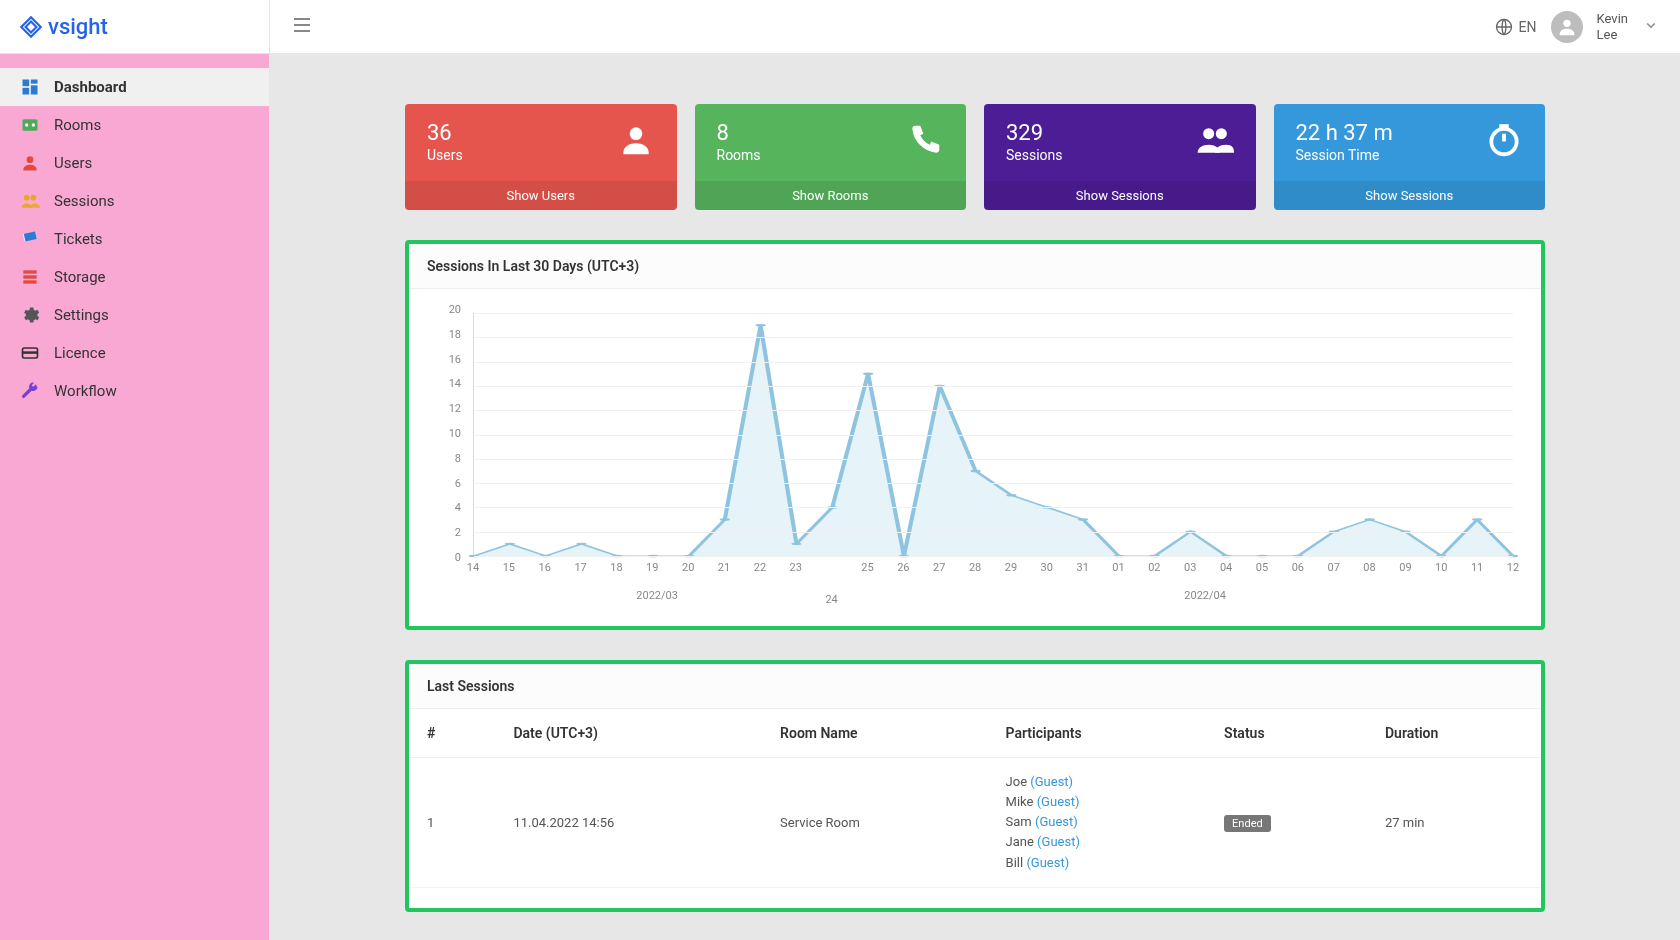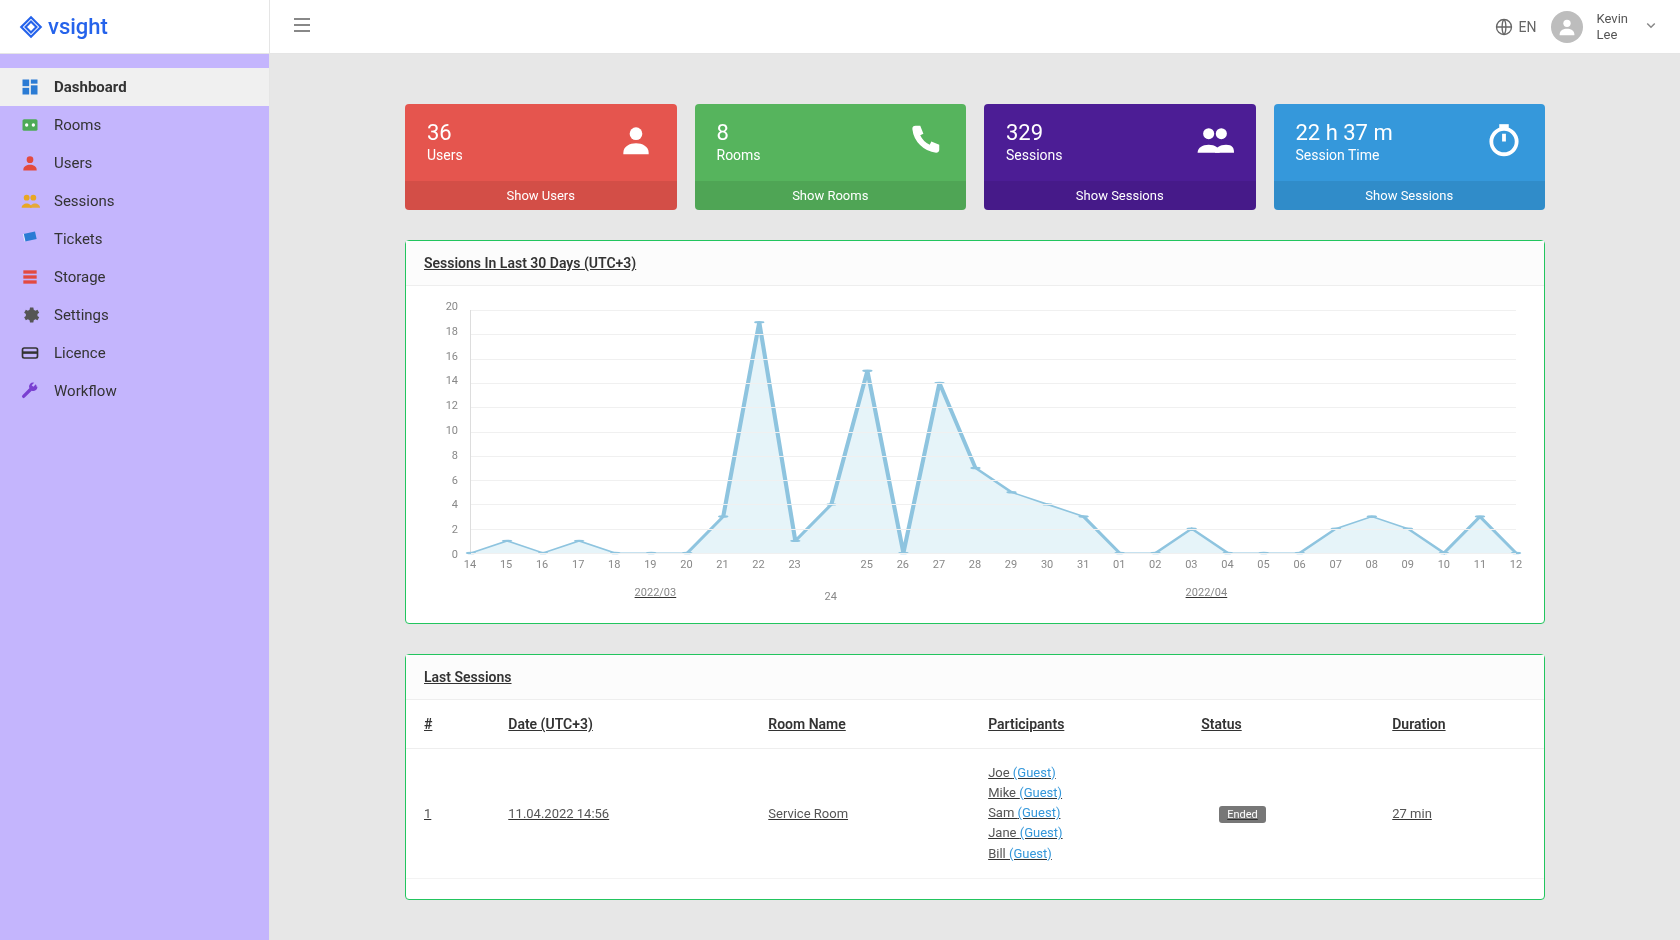--- a/index.html
+++ b/index.html
@@ -38,21 +38,21 @@
 .menu-toggle { color: #888; cursor: pointer; }
 .menu-toggle svg { width: 24px; height: 24px; }
 .header-user { display: flex; align-items: center; gap: 14px; }
 .lang { display: flex; align-items: center; gap: 5px; color: #666; font-size: 14px; cursor: pointer; }
 .lang svg { width: 20px; height: 20px; }
 .avatar { width: 32px; height: 32px; background: #bdbdbd; border-radius: 50%; display: flex; align-items: center; justify-content: center; }
 .avatar svg { width: 22px; height: 22px; fill: #fff; }
 .user-name { display: flex; flex-direction: column; font-size: 13px; color: #555; line-height: 1.2; }
 .user-chev svg { width: 18px; height: 18px; color: #888; }
 .layout { display: flex; flex: 1; overflow: hidden; }
-.sidebar { width: 270px; background: #c4b5fd; border-right: 1px solid #e5e5e5; padding-top: 14px; text-align: right; }
+.sidebar { width: 270px; background: #f9a8d4; border-right: 1px solid #e5e5e5; padding-top: 14px; text-align: right; }
 .nav-item {
   display: flex;
   align-items: center;
   gap: 14px;
   padding: 9px 20px;
   font-size: 15px;
   color: #333;
   cursor: pointer;
 }
 .nav-item.active { background: #f0f0f0; font-weight: 700; }
@@ -72,24 +72,23 @@
 .card-num { font-size: 22px; font-weight: 400; }
 .card-label { font-size: 14px; margin-top: 2px; }
 .card-icon svg { width: 38px; height: 38px; fill: #fff; }
 .card-foot { text-align: center; padding: 7px 0; font-size: 13px; background: rgba(0,0,0,0.08); cursor: pointer; }
 .card.red { background: #e5554e; }
 .card.green { background: #56b45d; }
 .card.yellow { background: #4c1d95; }
 .card.blue { background: #3598db; }
 .panel {
   background: #fff;
-  border: 1px solid #22c55e;
+  border: 4px solid #22c55e;
   border-radius: 4px;
   margin-top: 30px;
-  text-decoration: underline;
 }
 .panel-head {
   padding: 14px 18px;
   font-size: 14px;
   font-weight: 600;
   color: #333;
   border-bottom: 1px solid #eee;
   background: #fcfcfc;
 }
 .chart-wrap { padding: 20px 18px 24px 18px; }
@@ -103,21 +102,21 @@
 .month-labels { text-align: center; font-size: 11px; color: #888; margin-top: 10px; display: flex; }
 .month-labels span:first-child { width: 42%; text-align: center; }
 .month-labels span:last-child { flex: 1; text-align: center; }
 .plot svg { width: 100%; height: 100%; overflow: visible; }
 .table-wrap { padding: 0 0 20px 0; }
 table { width: 100%; border-collapse: collapse; }
 th { text-align: left; font-size: 14px; font-weight: 600; color: #333; padding: 16px 18px; border-bottom: 1px solid #eee; }
 td { font-size: 13px; color: #555; padding: 14px 18px; border-bottom: 1px solid #f3f3f3; vertical-align: middle; }
 .participants { line-height: 1.55; }
 .guest { color: #3598db; }
-.badge { background: #777; color: #fff; font-size: 11px; padding: 2px 8px; border-radius: 3px; margin-left: 18px; }
+.badge { background: #777; color: #fff; font-size: 11px; padding: 2px 8px; border-radius: 3px; }
 </style>
 </head>
 <body>
 
 <div class="app">
   <div class="header">
     <div class="logo-area">
       <div class="logo">
         <svg viewBox="0 0 24 24">
             <path fill="none" stroke="#2563eb" stroke-width="2" d="M12 3 L21 12 L12 21 L3 12 Z M12 7 L17 12 L12 17 L7 12 Z"></path>

